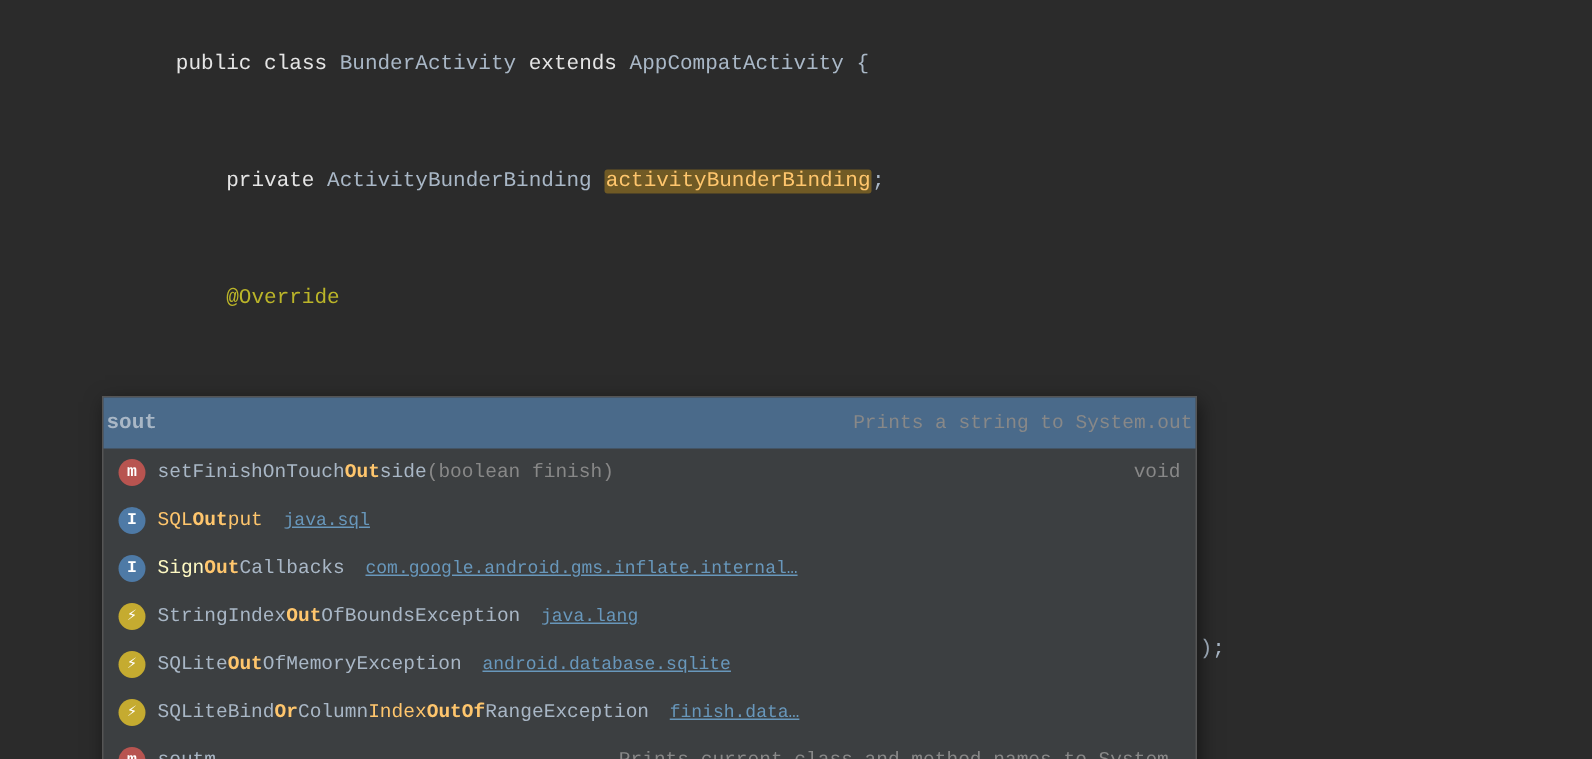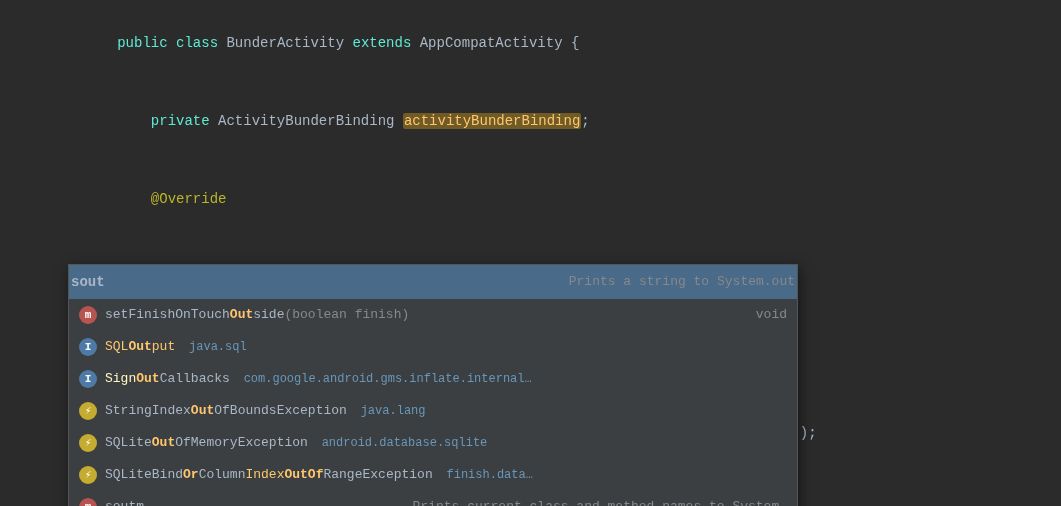--- a/index.html
+++ b/index.html
@@ -33,21 +33,21 @@
       padding: 0 12px 0 50px;
       position: relative;
       white-space: pre;
     }
 
     .code-content {
       flex: 1;
     }
 
     
-    .kw { color: #5eead4; } 
+    .kw { color: #e5e5e5; } 
     .method { color: #ffc66d; }
     .annotation { color: #bbb529; }
     .highlight-var {
       background: #705a25;
       color: #ffc66d;
       border-radius: 2px;
       padding: 0 1px;
     }
     .white { color: #a9b7c6; }
     .italic { font-style: italic; }
@@ -116,20 +116,21 @@
     .item-meta {
       margin-left: auto;
       color: #888;
       font-size: 13px;
     }
 
     .item-package {
       color: #6897bb;
       font-size: 12px;
       margin-left: 6px;
+      text-decoration: underline;
     }
 
     @keyframes blink {
       0%, 100% { opacity: 1; }
       50% { opacity: 0; }
     }
   </style>
 </head>
 <body>
 

